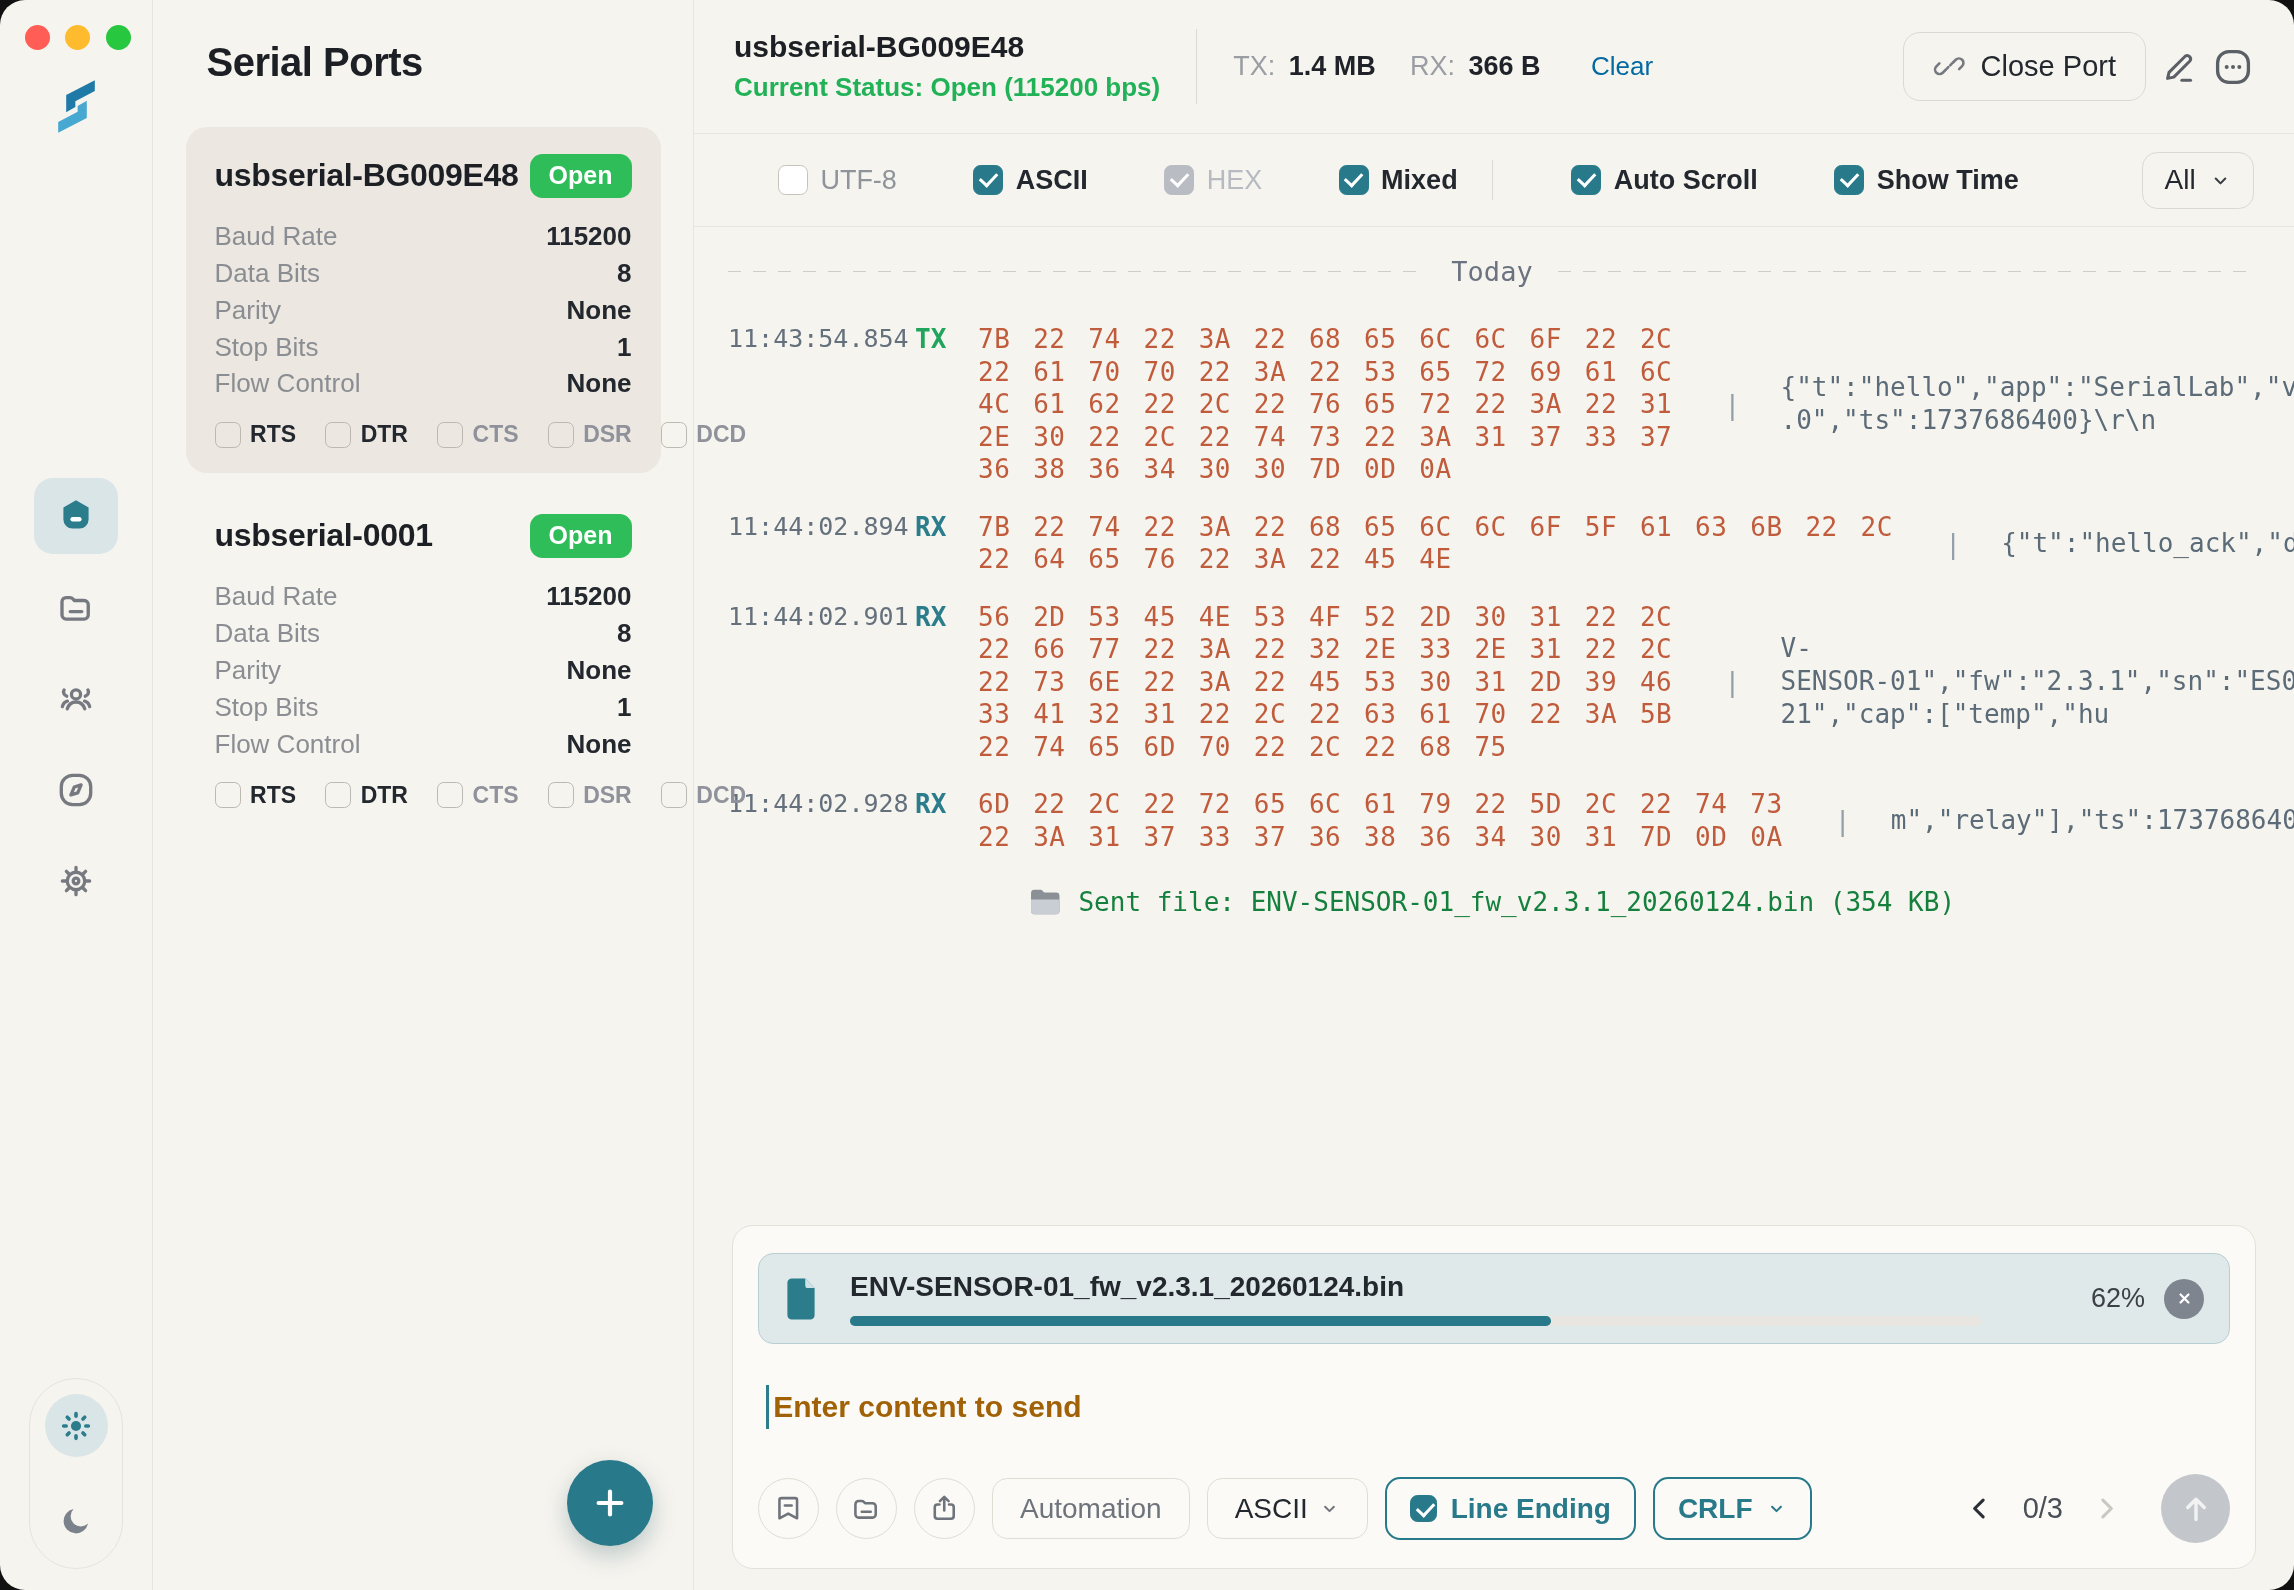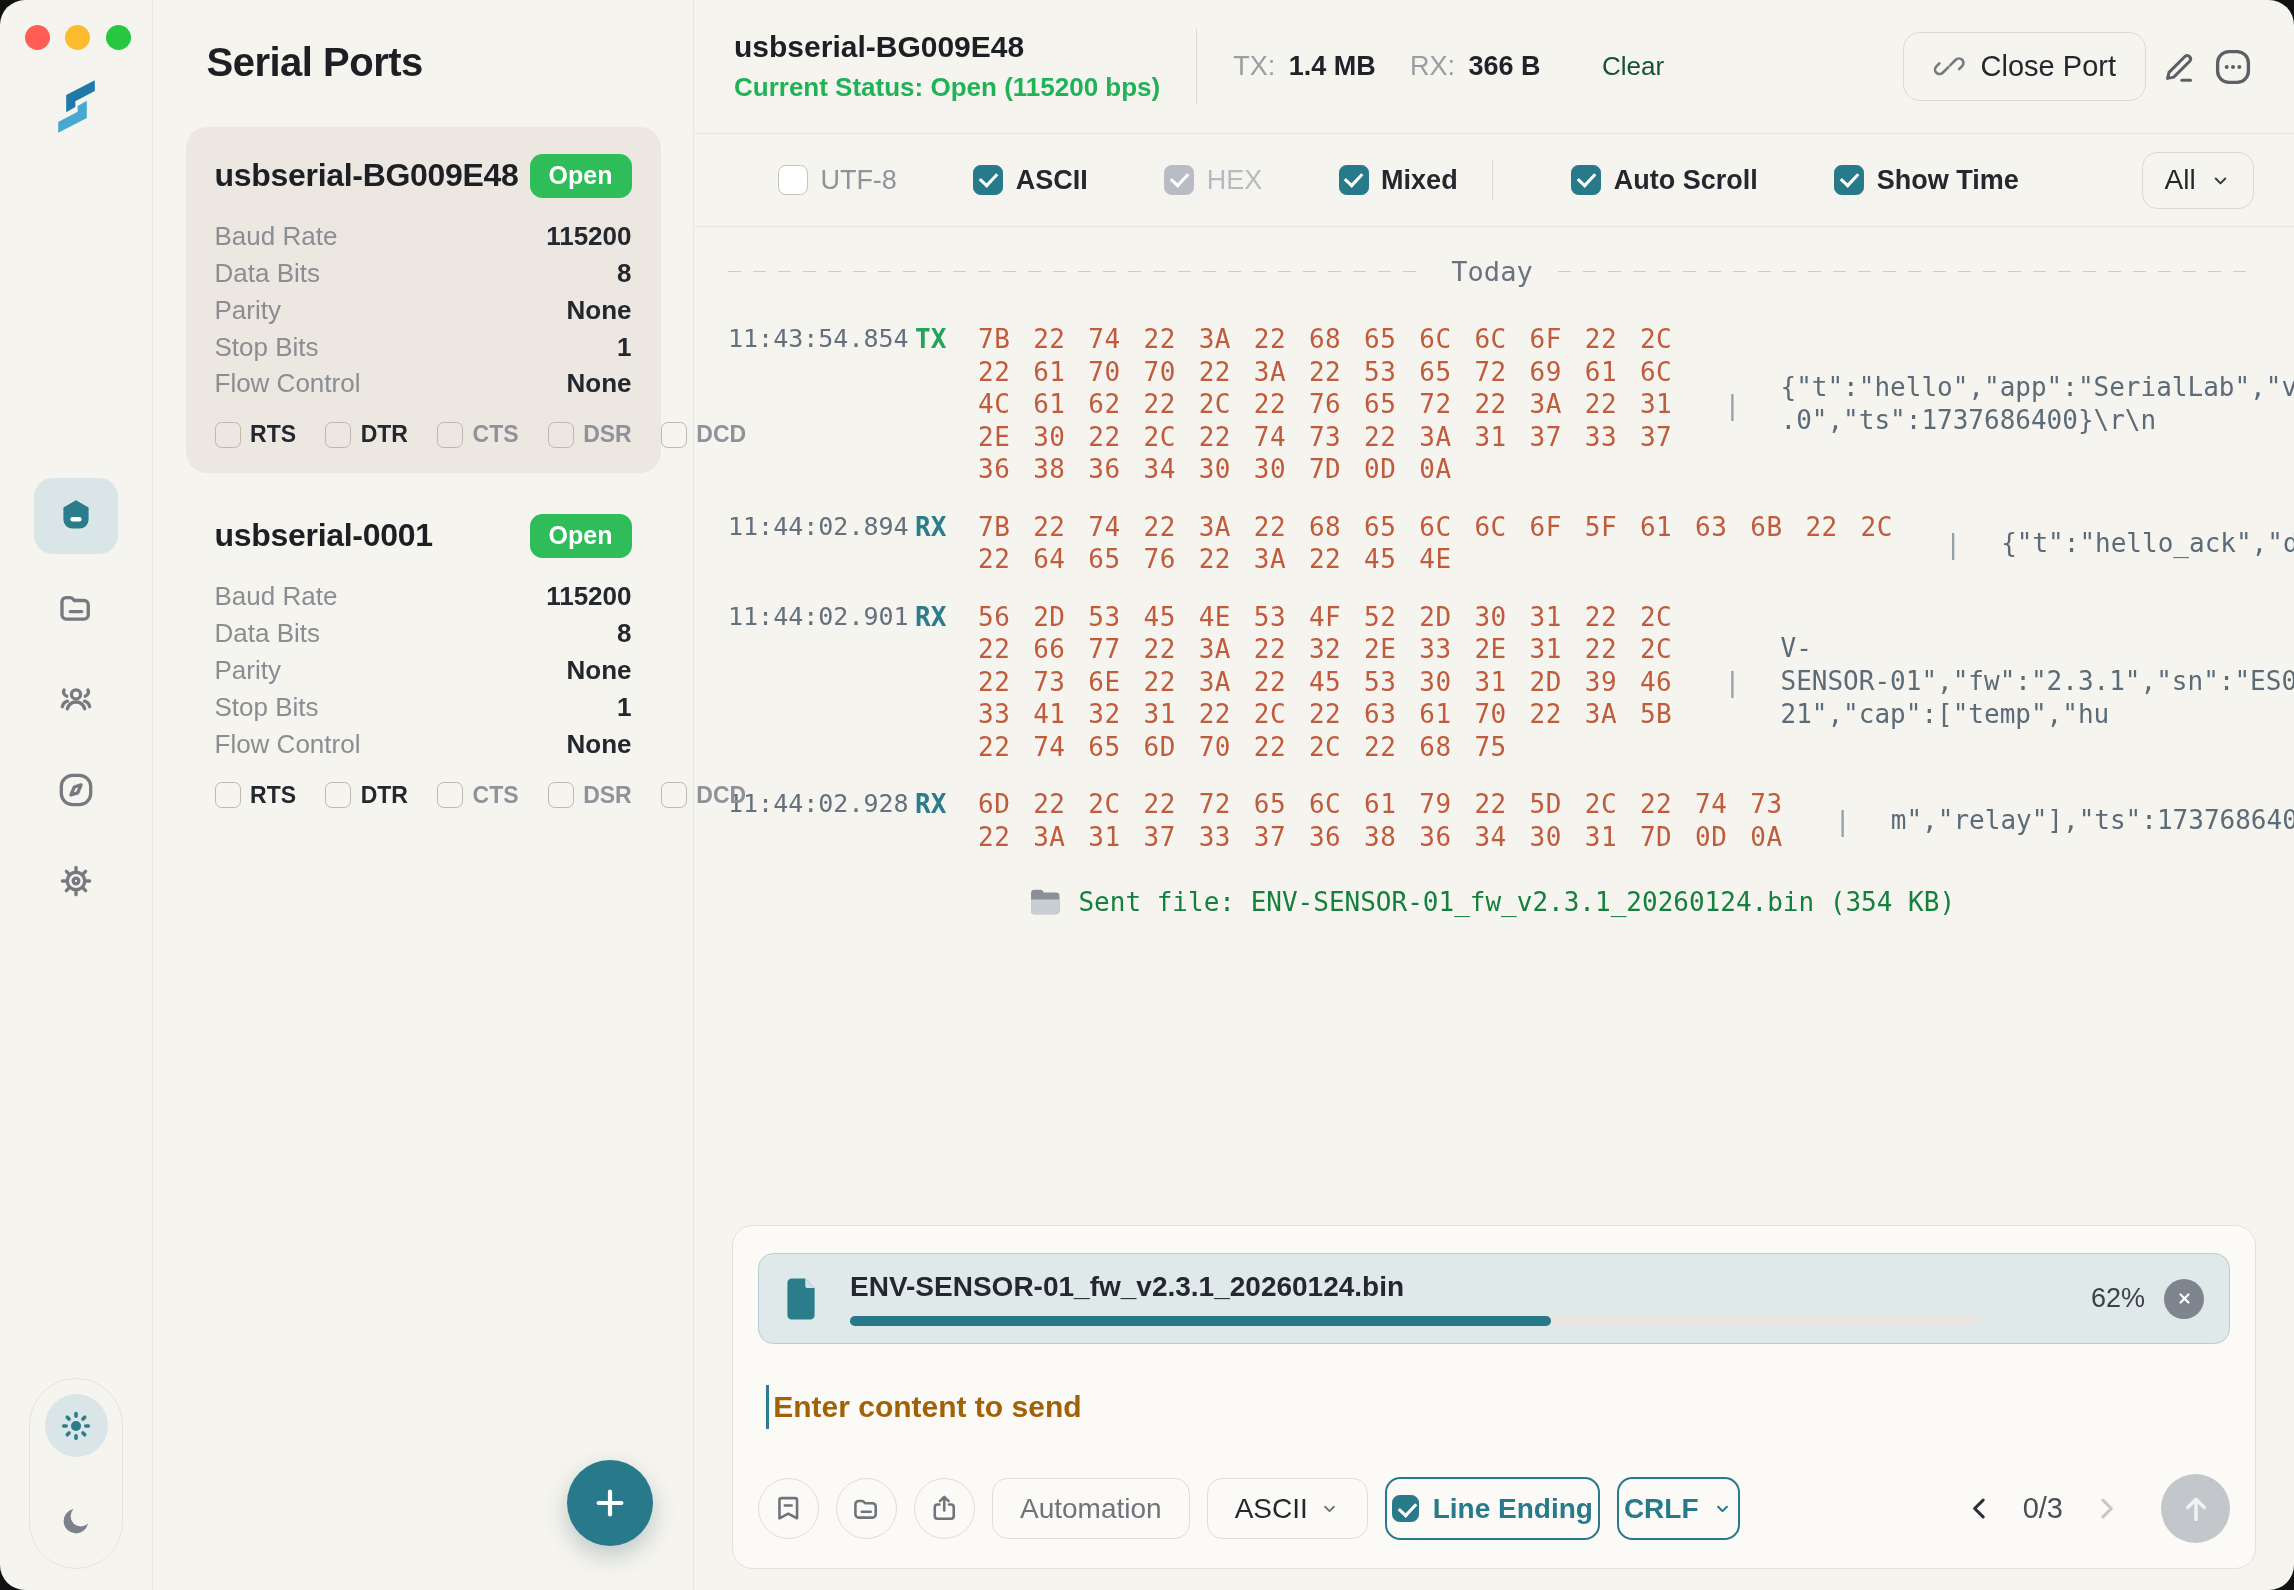--- a/index.html
+++ b/index.html
@@ -41,21 +41,21 @@
 
   
   .main { flex:1; display:flex; flex-direction:column; min-width:0; }
   .hdr { height:134px; flex:0 0 134px; border-bottom:1px solid #e8e5de; display:flex; align-items:center; padding:0 40px; }
   .hdr-port { font-size:30px; font-weight:700; color:#1c1f24; }
   .hdr-status { font-size:26px; font-weight:700; color:#21b258; margin-top:8.6px; }
   .vdiv { width:1px; height:75px; background:#ddd9d1; margin:0 36px; }
   .stats { display:flex; align-items:center; gap:13.4px; font-size:27px; }
   .stat-label { color:#9a9da3; }
   .stat-value { color:#1f2329; font-weight:700; margin-right:21px; }
-  .clear-link { color:#14532d; font-size:26px; margin-left:27px; cursor:pointer; }
+  .clear-link { color:#0369a1; font-size:26px; margin-left:16px; cursor:pointer; }
   .hdr-right { margin-left:auto; display:flex; align-items:center; gap:14px; }
   .close-port { display:flex; align-items:center; gap:15.3px; border:1px solid #ddd9d1; border-radius:17px; background:transparent; padding:0 29px; height:69px; font-size:29px; color:#23272e; cursor:pointer; font-family:inherit; }
   .iconbtn { background:none; border:none; cursor:pointer; display:flex; align-items:center; }
 
   
   .tbar { height:93px; flex:0 0 93px; border-bottom:1px solid #e8e5de; display:flex; align-items:center; padding:0 40px; gap:32.5px; }
   .check-item { display:flex; align-items:center; gap:12.4px; font-size:27px; cursor:pointer;padding-left:44px; }
   .check-label { color:#23272e; font-weight:600; }
   .check-item.off .check-label { color:#8f939a; font-weight:400; }
   .check-item.disabled .check-label { color:#b7bbc1; font-weight:400; }
@@ -91,21 +91,21 @@
   .bar-fill { height:9.6px; border-radius:4.8px; background:#287a8a; }
   .chip-pct { font-size:27px; color:#3c4147; margin-right:19px; }
   .chip-x { width:40px; height:40px; border-radius:50%; background:#7f858e; border:none; display:flex; align-items:center; justify-content:center; cursor:pointer; }
   .input-row { margin-top:36px; padding-left:7.6px; display:flex; align-items:center; height:54px; cursor:text; }
   .caret { width:3.8px; height:44px; background:#2b7d8c; margin-right:3.8px; }
   .placeholder { font-size:30px; color:#a16207;font-weight:bold; }
   .ctb { margin-top:40px; display:flex; align-items:center; gap:17px; }
   .circ { width:61px; height:61px; border-radius:50%; border:1px solid #e0ddd5; background:transparent; display:flex; align-items:center; justify-content:center; cursor:pointer; }
   .btn { border:1px solid #e0ddd5; border-radius:15.3px; background:transparent; padding:0 27px; height:61px; font-size:28px; color:#6f747c; cursor:pointer; font-family:inherit; display:flex; align-items:center; gap:11.5px; }
   .btn.darktext { color:#23272e; }
-  .tealbtn { border:2.9px solid #287a8a; border-radius:15.3px; background:transparent; height:63px; padding:0 5px; display:flex; align-items:center; gap:13.4px; font-size:28px; font-weight:600; color:#287a8a; cursor:pointer; font-family:inherit; }
+  .tealbtn { border:2.9px solid #287a8a; border-radius:15.3px; background:transparent; height:63px; padding:0 23px; display:flex; align-items:center; gap:13.4px; font-size:28px; font-weight:600; color:#287a8a; cursor:pointer; font-family:inherit; }
   .pager { margin-left:auto; display:flex; align-items:center; gap:29px; }
   .pg-count { font-size:29px; color:#4a4f57; }
   .send { width:69px; height:69px; border-radius:50%; background:#c3c7cb; border:none; display:flex; align-items:center; justify-content:center; margin-left:23px; cursor:pointer; }
   svg { display:block; }
 </style>
 </head>
 <body>
 
 <div class="window">
 

